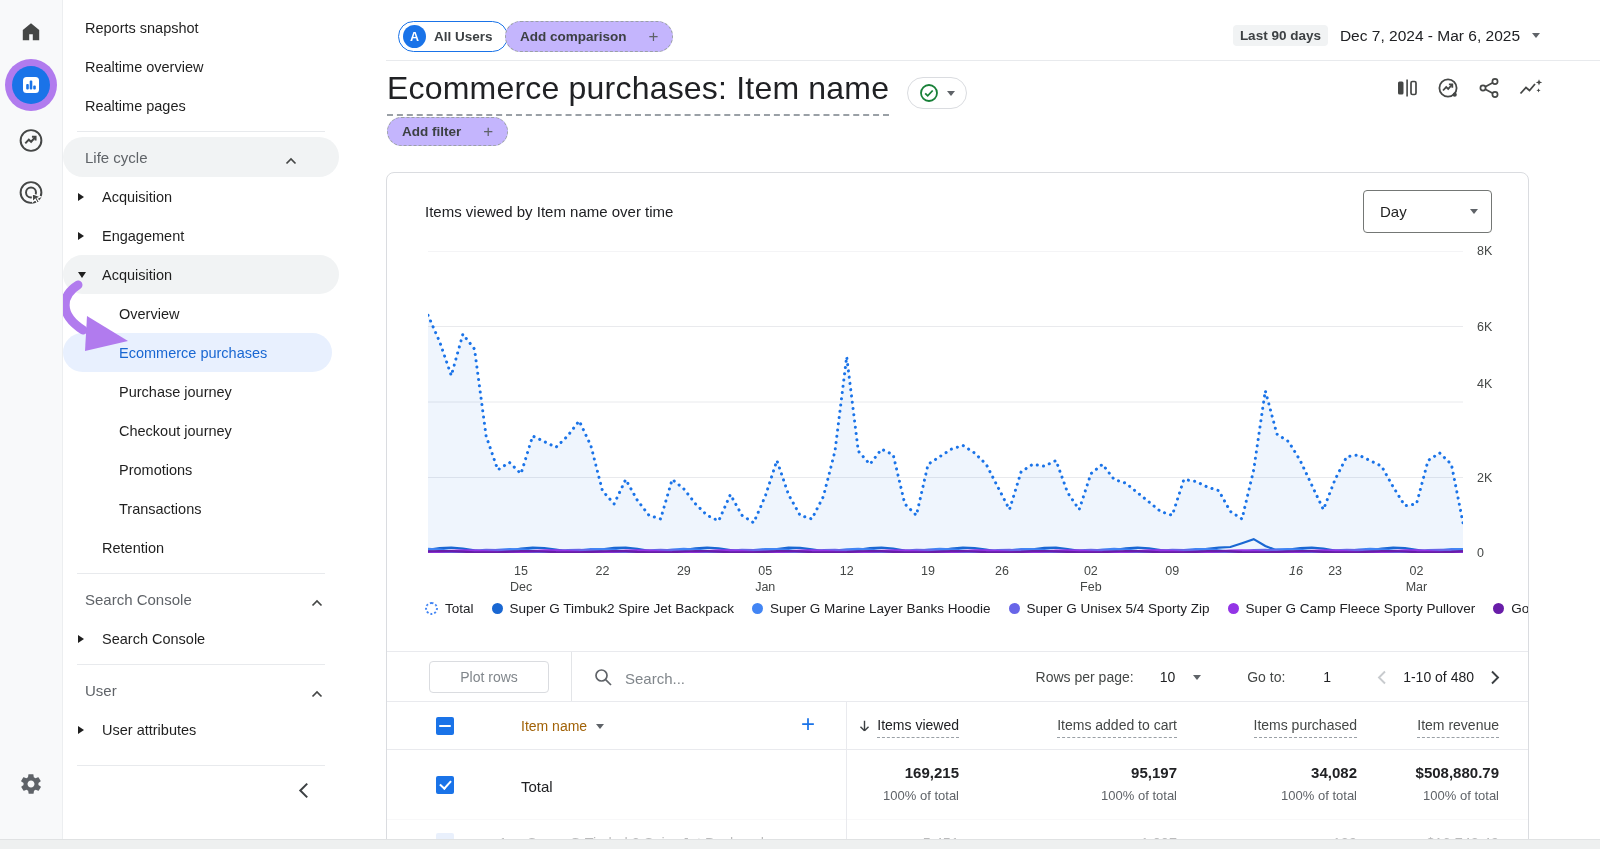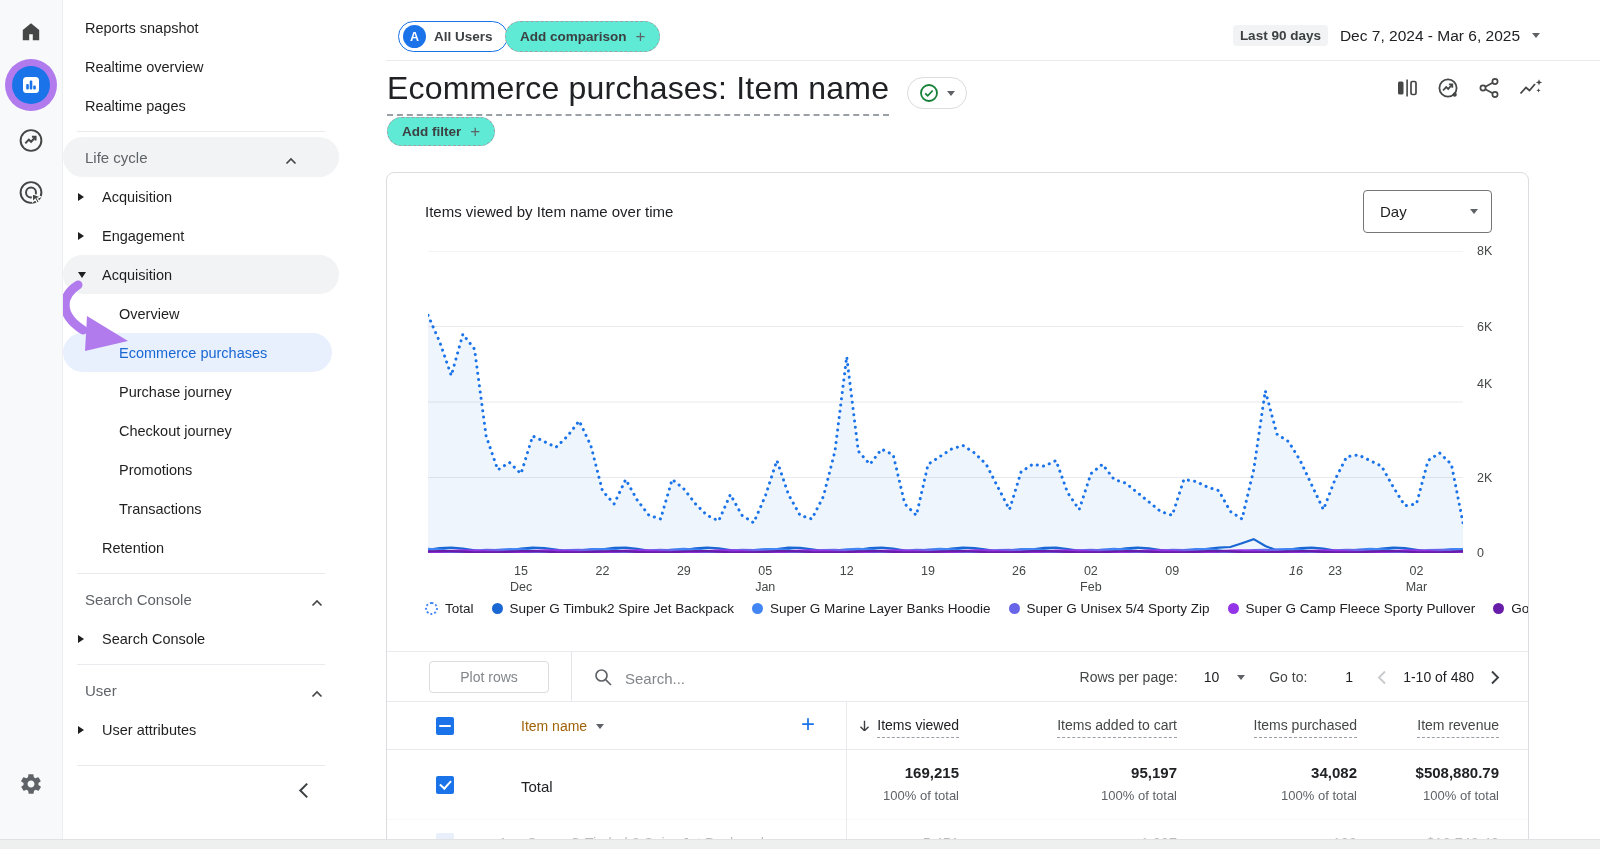--- a/index.html
+++ b/index.html
@@ -33,21 +33,21 @@
   .sb-divider.gap{margin-top:16px}
   .sb-collapse{position:absolute;left:234px;top:782px;cursor:pointer}
   .purple-arrow{position:absolute;left:56px;top:278px;width:88px;height:86px;z-index:6;pointer-events:none}
 
   
   .chip{display:inline-flex;align-items:center;height:31px;border-radius:17px;box-sizing:border-box;cursor:pointer}
   .chip-users{position:absolute;left:398px;top:21px;border:1px solid #1a73e8;background:#fff;padding:0 14px 0 4px;gap:8px}
   .chip-users .avatar{width:23px;height:23px;border-radius:50%;background:#1a73e8;color:#fff;font-size:12.5px;font-weight:bold;
                       display:flex;align-items:center;justify-content:center}
   .chip-users .lbl{font-size:13.5px;color:#3c4043;font-weight:bold}
-  .chip-dashed{border:1.5px dashed #9aa0a6;padding:0 14px;gap:9px;background:#5eead4}
+  .chip-dashed{border:1.5px dashed #9aa0a6;padding:0 14px;gap:22px;background:#c4b5fd}
   .chip-add-comparison{position:absolute;left:505px;top:21px}
   .chip-dashed .lbl{font-size:13.5px;color:#3c4043;font-weight:bold}
   .plus-glyph{color:#5f6368;font-size:17px;font-weight:normal;line-height:1}
   .date-group{position:absolute;right:60px;top:25px;display:flex;align-items:center;gap:12px;cursor:pointer}
   .date-preset{font-size:13.5px;color:#3c4043;background:#f1f3f4;border-radius:4px;padding:3px 7px;font-weight:bold}
   .date-range{font-size:15.5px;color:#202124}
   .caret{width:0;height:0;border-left:4.5px solid transparent;border-right:4.5px solid transparent;border-top:5.5px solid #5f6368}
   .top-divider{position:absolute;left:386px;right:0;top:60px;height:1px;background:#e8eaed}
 
   
@@ -82,21 +82,21 @@
   .toolbar{position:absolute;left:0;right:0;top:478px;height:50px;border-top:1px solid #e9eaee}
   .plot-rows{position:absolute;left:42px;top:9px;width:120px;height:32px;border:1px solid #dadce0;border-radius:4px;
              color:#80868b;font-size:14px;display:flex;align-items:center;justify-content:center;box-sizing:border-box;background:#fff}
   .tb-vdiv{position:absolute;left:184px;top:0;bottom:0;width:1px;background:#e3e5e8}
   .tb-search-icon{position:absolute;left:206px;top:15px;display:flex}
   .tb-search-input{position:absolute;left:236px;top:10px;width:300px;height:30px;border:none;outline:none;font-size:15px;
                    color:#202124;font-family:"Liberation Sans",sans-serif;background:transparent}
   .tb-search-input::placeholder{color:#80868b}
   .tb-right{position:absolute;right:28px;top:0;height:100%;display:flex;align-items:center;font-size:14px;color:#444746}
   .tb-right .val{color:#202124}
-  .tb-right .m26{margin-left:26px}.tb-right .m18{margin-left:18px}.tb-right .m46{margin-left:24px}
+  .tb-right .m26{margin-left:26px}.tb-right .m18{margin-left:18px}.tb-right .m46{margin-left:46px}
   .tb-right .m38{margin-left:38px}.tb-right .m16{margin-left:16px}
   .pg-chev{display:flex;cursor:pointer}
 
   
   .thead{position:absolute;left:0;right:0;top:528px;height:48px;border-top:1px solid #e9eaee}
   .cbx{width:18px;height:18px;border-radius:2px;background:#1a73e8;position:relative;cursor:pointer}
   .cbx-ind::after{content:"";position:absolute;left:3px;top:7.5px;width:12px;height:2.6px;background:#fff;border-radius:1px}
   .cbx-check::after{content:"";position:absolute;left:5.5px;top:2.2px;width:5px;height:9px;border:solid #fff;
                     border-width:0 2.4px 2.4px 0;transform:rotate(42deg)}
   .cbx-faded{background:#b8d0f8}
@@ -339,21 +339,21 @@
         <div class="ytick" style="top: 296.5px;">2K</div>
         <div class="ytick" style="top: 372px;">0</div>
       </div>
     <div id="x-ticks">
         <div class="xtick" style="left: 102.034px;"><span>15</span><span class="sub">Dec</span></div>
         <div class="xtick" style="left: 183.438px;"><span>22</span></div>
         <div class="xtick" style="left: 264.843px;"><span>29</span></div>
         <div class="xtick" style="left: 346.247px;"><span>05</span><span class="sub">Jan</span></div>
         <div class="xtick" style="left: 427.652px;"><span>12</span></div>
         <div class="xtick" style="left: 509.056px;"><span>19</span></div>
-        <div class="xtick" style="left: 600px;"><span>26</span></div>
+        <div class="xtick" style="left: 583px;"><span>26</span></div>
         <div class="xtick" style="left: 671.865px;"><span>02</span><span class="sub">Feb</span></div>
         <div class="xtick" style="left: 753.27px;"><span>09</span></div>
         <div class="xtick" style="left: 877px; font-style: italic;"><span>16</span></div>
         <div class="xtick" style="left: 916.079px;"><span>23</span></div>
         <div class="xtick" style="left: 997.483px;"><span>02</span><span class="sub">Mar</span></div>
       </div>
     <div id="legend">
         <span class="lg-item">
           <span class="lg-dot dotted"></span>
           <span class="lg-label">Total</span>

